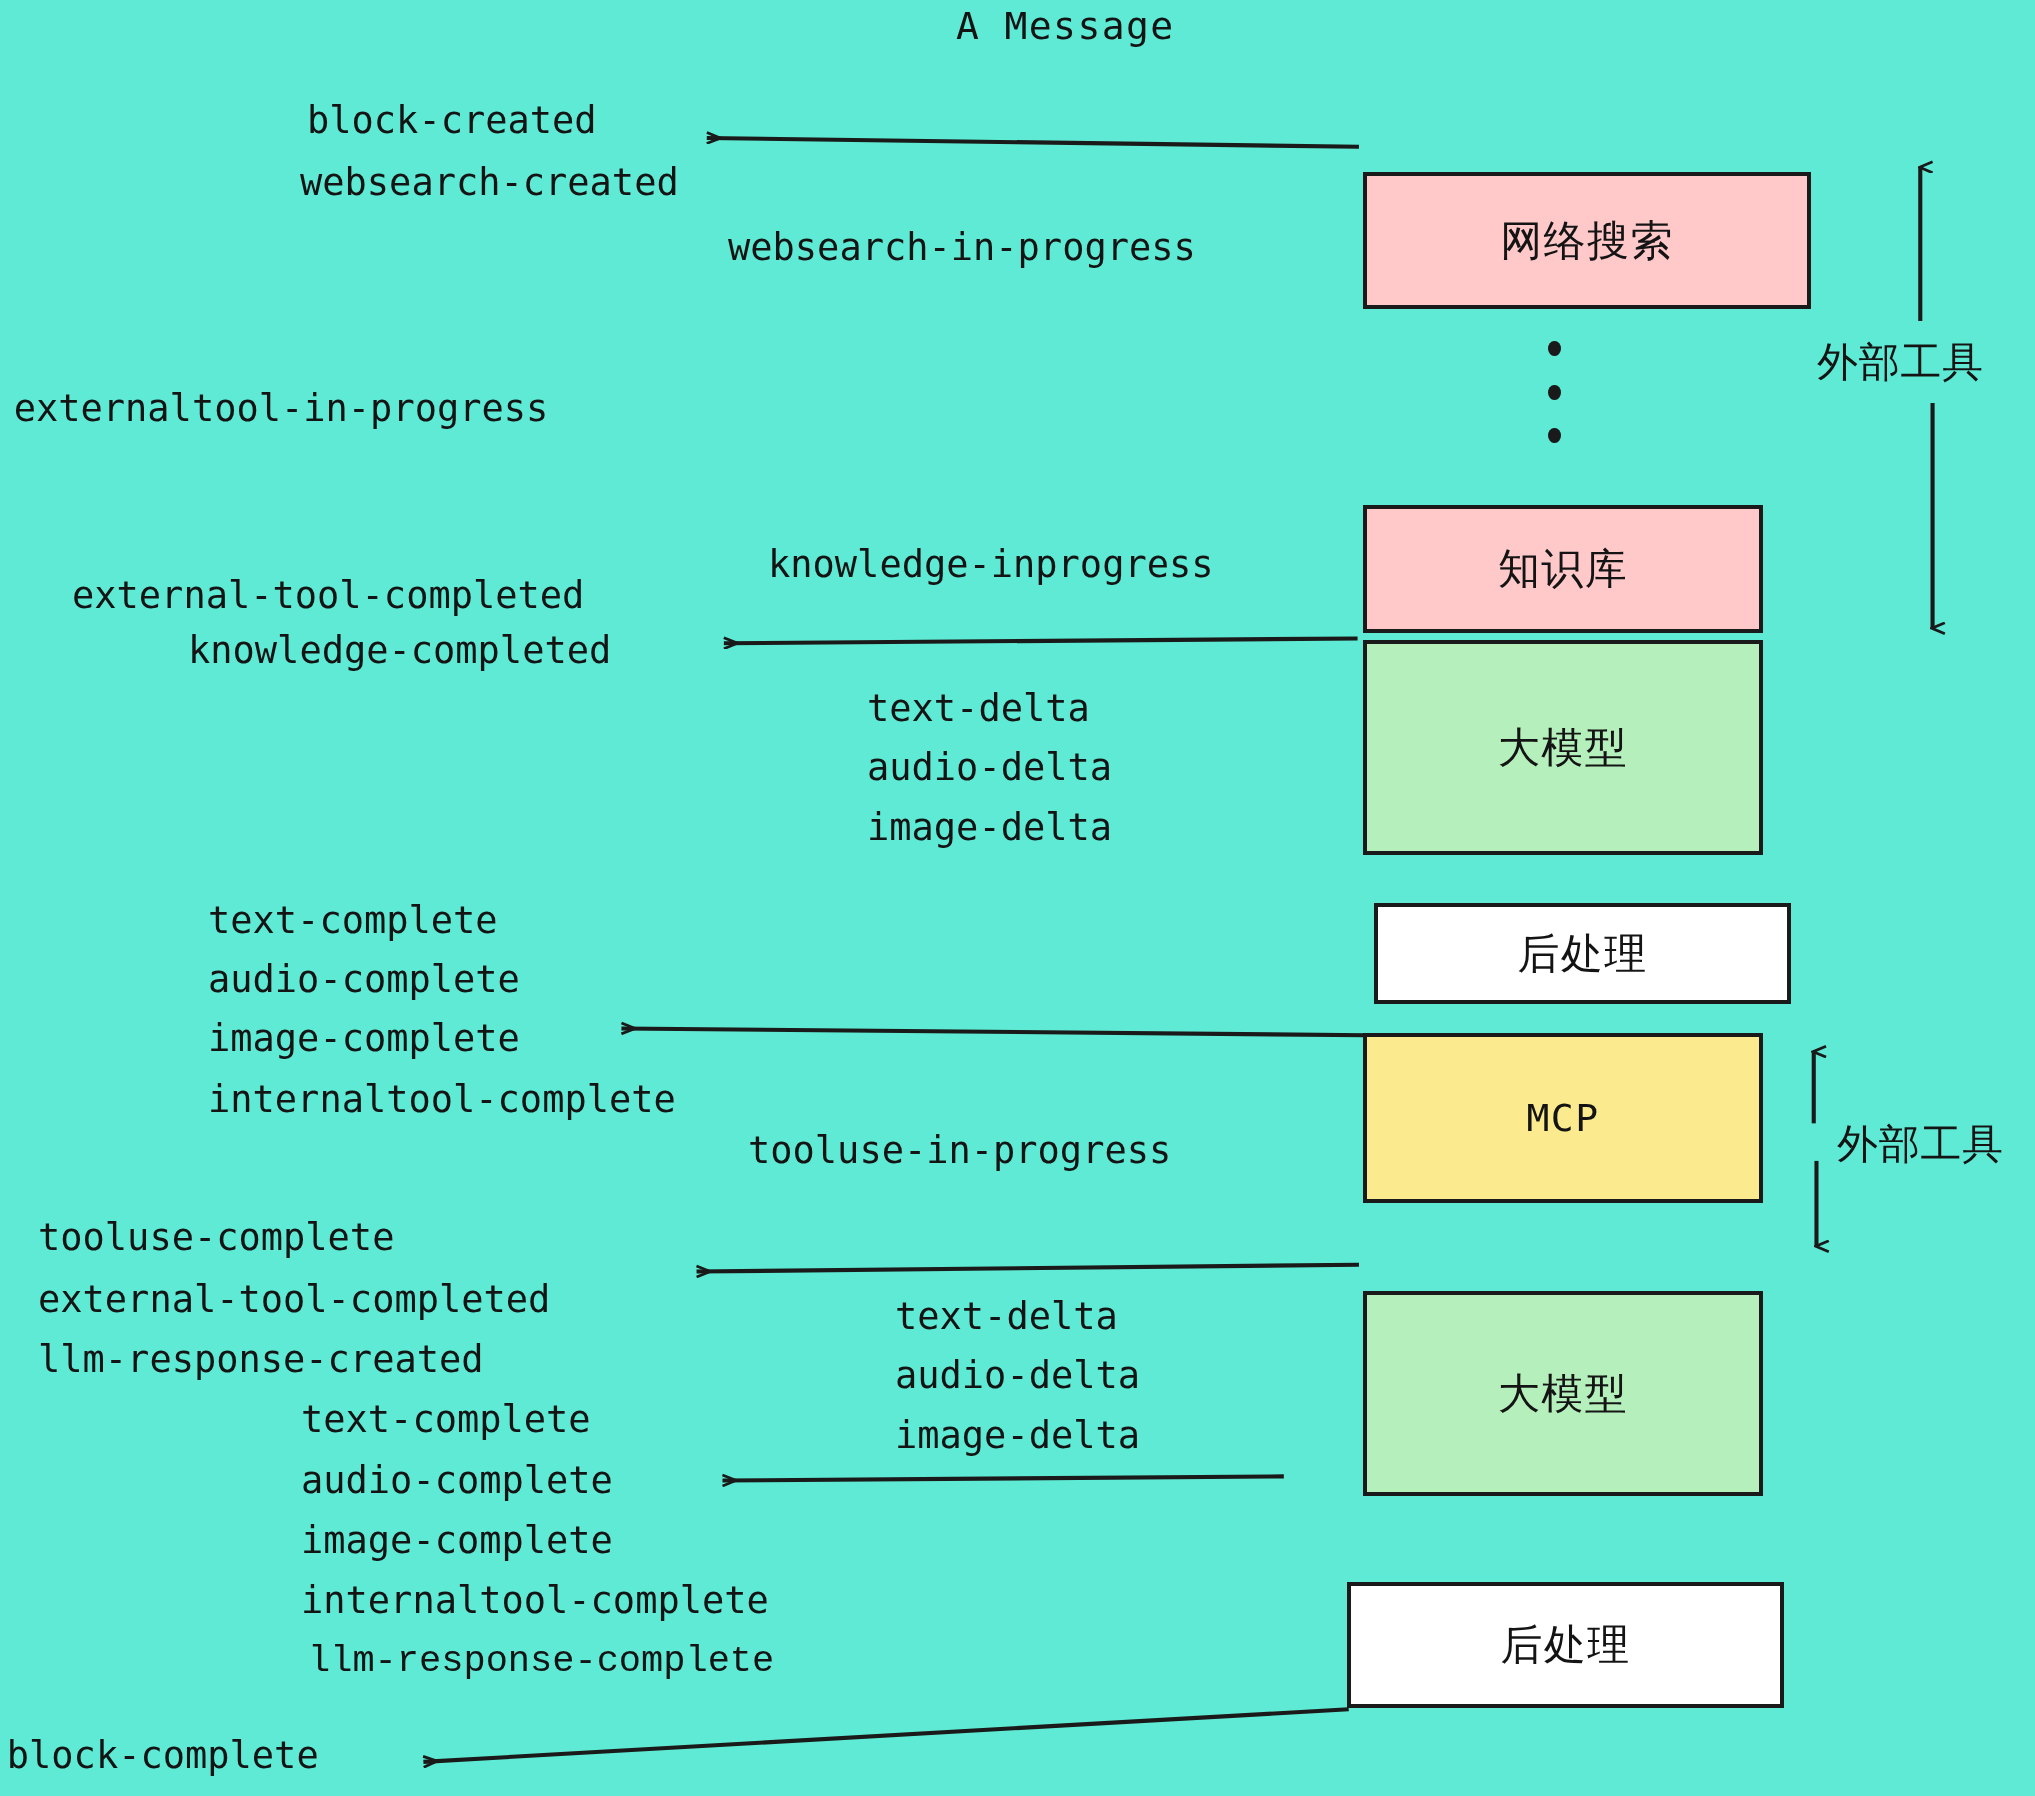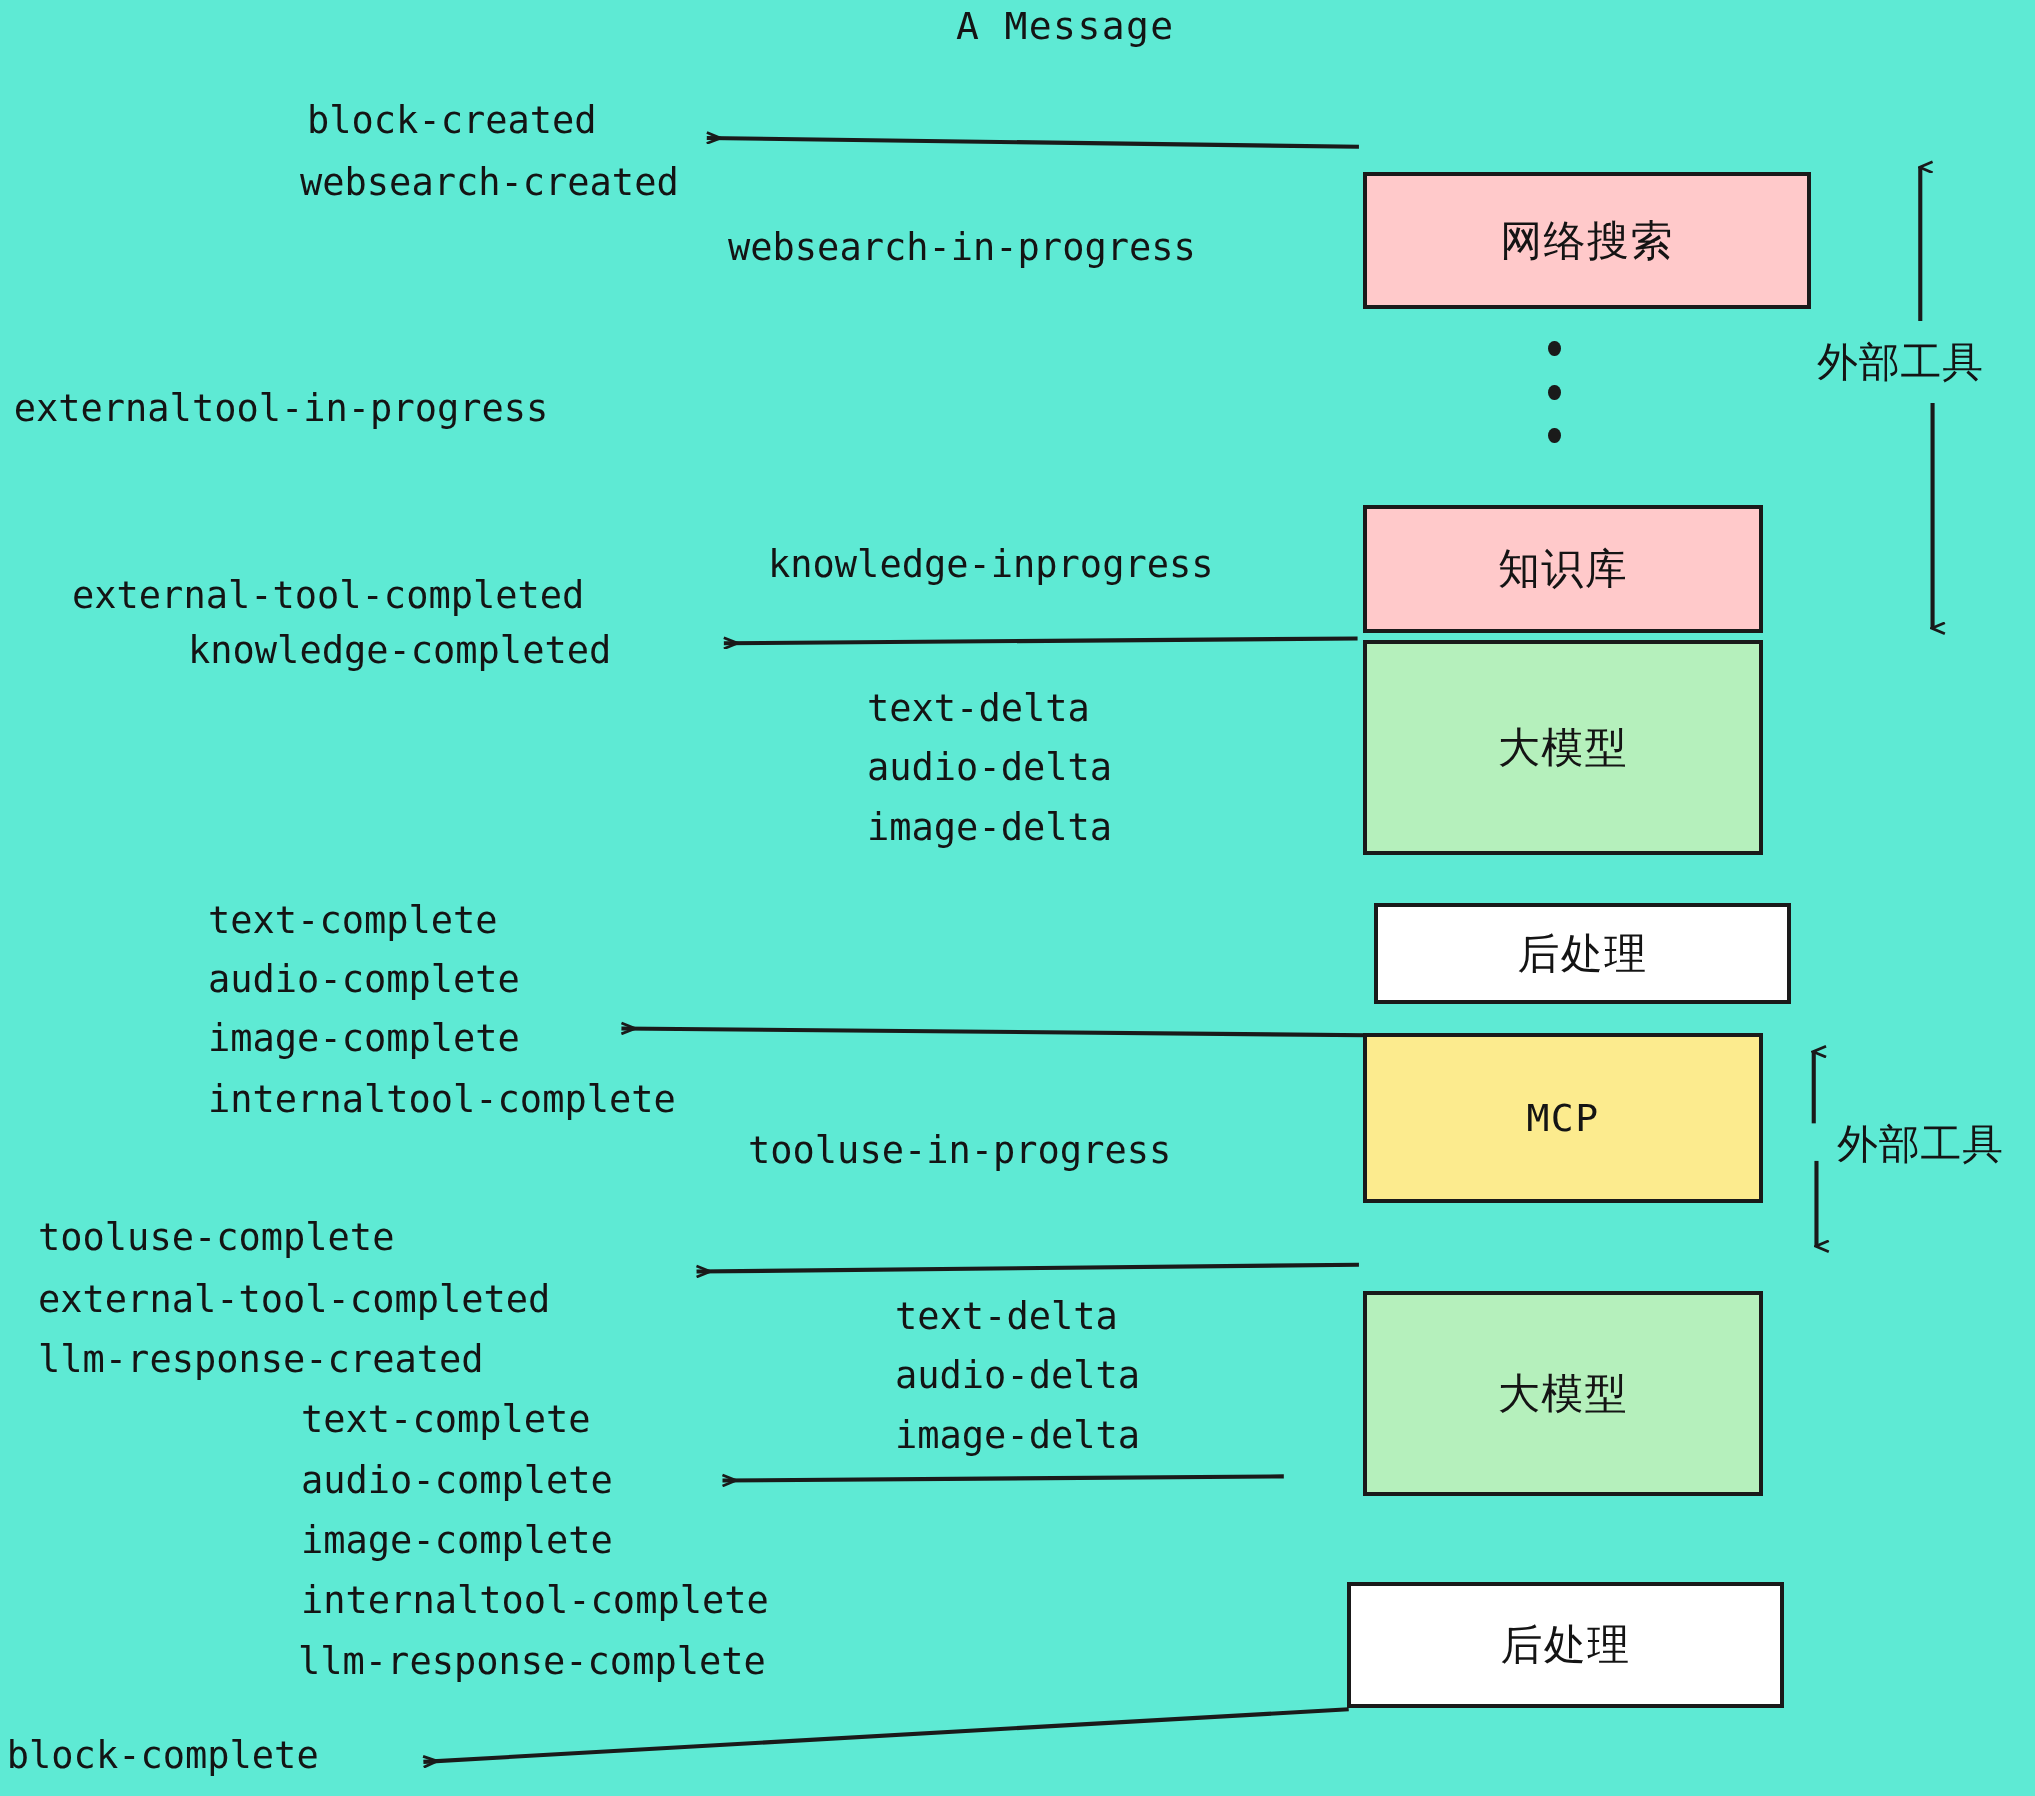--- a/index.html
+++ b/index.html
@@ -176,17 +176,17 @@
   <div class="evt" style="left:38px;top:1219px;">tooluse-complete</div>
   <div class="evt" style="left:38px;top:1281px;">external-tool-completed</div>
   <div class="evt" style="left:38px;top:1341px;">llm-response-created</div>
   <div class="evt" style="left:895px;top:1298px;">text-delta</div>
   <div class="evt" style="left:895px;top:1357px;">audio-delta</div>
   <div class="evt" style="left:895px;top:1417px;">image-delta</div>
   <div class="evt" style="left:301px;top:1401px;">text-complete</div>
   <div class="evt" style="left:301px;top:1462px;">audio-complete</div>
   <div class="evt" style="left:301px;top:1522px;">image-complete</div>
   <div class="evt" style="left:301px;top:1582px;">internaltool-complete</div>
-  <div class="evt" style="left:298px;top:1643px;">llm-response-complete</div>
+  <div class="evt" style="left:308px;top:1643px;font-family:Liberation Mono, monospace;">llm-response-complete</div>
   <div class="evt" style="left:6.8px;top:1737px;">block-complete</div>
 
 </div>
 
 
 </body></html>

